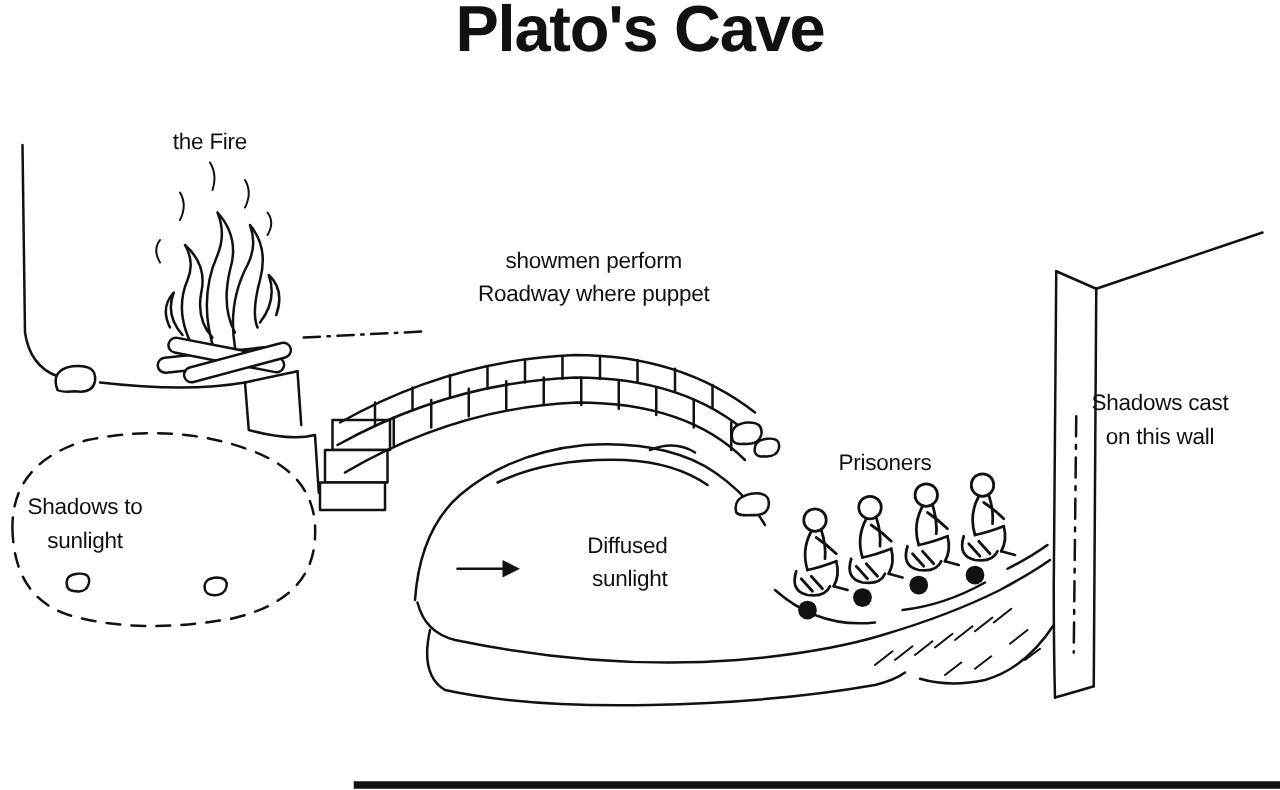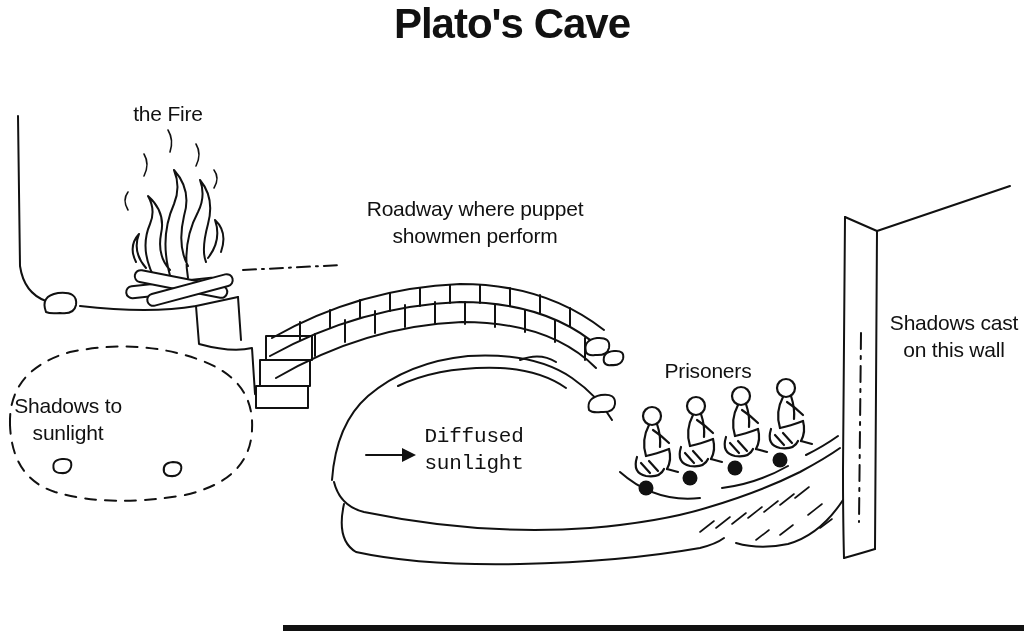--- a/index.html
+++ b/index.html
@@ -8,35 +8,35 @@
     width:1024px;height:632px;
     background:#ffffff;
     font-family:"Liberation Sans", sans-serif;
     color:#111111;
     overflow:hidden;
   }
   .diagram-svg{position:absolute;left:0;top:0;width:1024px;height:632px;}
   .page-title{
     position:absolute;left:0;top:0;width:1024px;
     text-align:center;
-    font-size:42px;line-height:48px;
+    font-size:52px;line-height:48px;
     font-weight:800;letter-spacing:-1px;
   }
   .label{
     position:absolute;
-    font-size:21px;line-height:27px;
+    font-size:18px;line-height:27px;
     text-align:center;
     letter-spacing:-0.2px;
   }
   .label-fire{left:118px;top:100px;width:100px;}
   .label-roadway{left:340px;top:195px;width:270px;}
   .label-ascent{left:12px;top:392px;width:112px;}
-  .label-diffused{left:414px;top:423px;width:120px;text-align:center;font-family:Liberation Mono, monospace;}
+  .label-diffused{left:414px;top:423px;width:120px;text-align:right;}
   .label-prisoners{left:650px;top:357px;width:116px;}
-  .label-shadows{left:884px;top:309px;width:140px;}
+  .label-shadows{left:858px;top:309px;width:140px;}
 </style>
 </head>
 <body>
 
 <div class="canvas">
 
   <svg class="diagram-svg" viewBox="0 0 1024 632" stroke="#111111" stroke-width="2" fill="none" stroke-linecap="round" stroke-linejoin="round">
 
     <defs>
       <g id="prisoner" stroke="#111111" stroke-width="2.2" fill="none" stroke-linecap="round" stroke-linejoin="round">
@@ -150,22 +150,22 @@
     <rect x="283" y="625" width="741" height="6" fill="#111111" stroke="none"></rect>
   </svg>
 
   <div class="page-title">Plato's Cave</div>
 
   <div class="label label-fire">
     <div>the Fire</div>
   </div>
 
   <div class="label label-roadway">
+    <div>showmen perform</div>
     <div>Roadway where puppet</div>
-    <div>showmen perform</div>
   </div>
 
   <div class="label label-ascent">
     <div>Shadows to</div>
     <div>sunlight</div>
   </div>
 
   <div class="label label-diffused">
     <div>Diffused</div>
     <div>sunlight</div>

